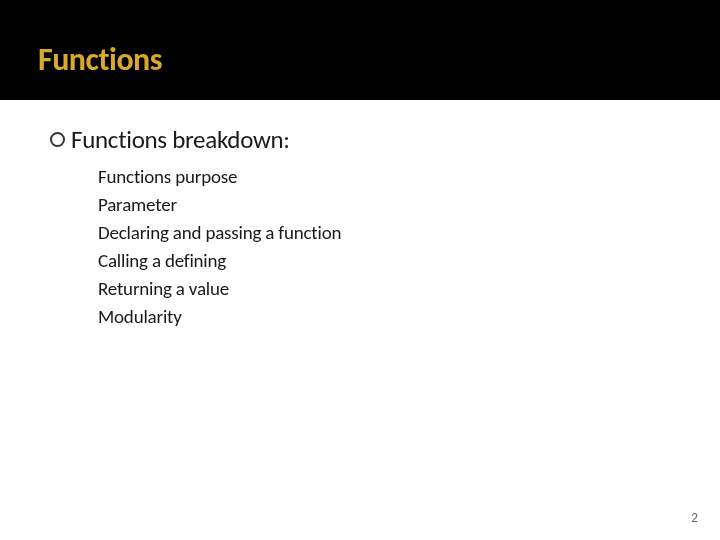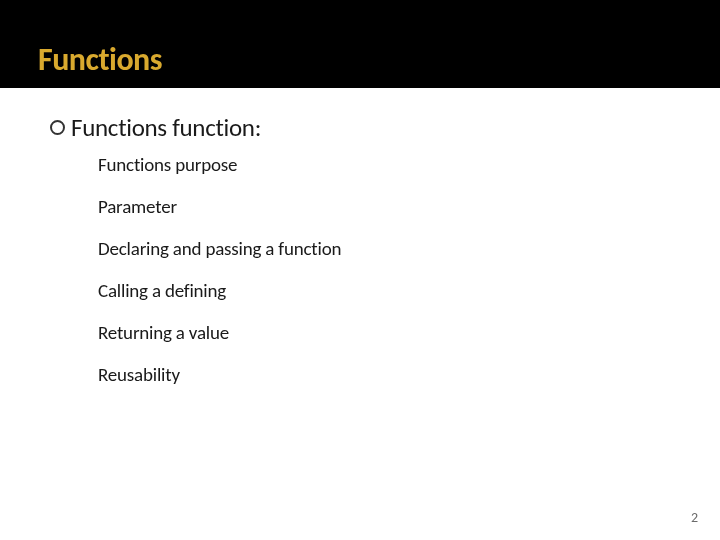--- a/index.html
+++ b/index.html
@@ -4,21 +4,21 @@
 <style>
   * { margin: 0; padding: 0; box-sizing: border-box; }
   html, body { width: 720px; height: 540px; overflow: hidden; }
   body {
     font-family: "Calibri", "Segoe UI", Arial, sans-serif;
     background: #ffffff;
     position: relative;
   }
   .title-bar {
     background: #000000;
-    height: 88px;
+    height: 100px;
     width: 100%;
     padding: 40px 0 0 38px;
   }
   .title-text {
     color: #d9a92e;
     font-size: 32px;
     font-weight: 700;
     letter-spacing: -0.5px;
   }
   .content {
@@ -40,21 +40,21 @@
   }
   .main-bullet-text {
     font-size: 25px;
     color: #1a1a1a;
     letter-spacing: -0.3px;
   }
   .sub-list {
     padding-left: 48px;
     display: flex;
     flex-direction: column;
-    gap: 19px;
+    gap: 5px;
   }
   .sub-item {
     font-size: 19px;
     color: #1a1a1a;
     letter-spacing: -0.2px;
   }
   .page-number {
     position: absolute;
     bottom: 14px;
     right: 22px;
@@ -66,25 +66,25 @@
 </head>
 <body>
 
 <div class="title-bar">
   <div class="title-text">Functions</div>
 </div>
 
 <div class="content">
   <div class="main-bullet">
     <span class="main-bullet-icon"></span>
-    <span class="main-bullet-text">Functions function:</span>
+    <span class="main-bullet-text">Functions breakdown:</span>
   </div>
   <div class="sub-list">
     <div class="sub-item">Functions purpose</div>
     <div class="sub-item">Parameter</div>
     <div class="sub-item">Declaring and passing a function</div>
     <div class="sub-item">Calling a defining</div>
     <div class="sub-item">Returning a value</div>
-    <div class="sub-item">Reusability</div>
+    <div class="sub-item">Modularity</div>
   </div>
 </div>
 
 <div class="page-number">2</div>
 
 </body></html>

